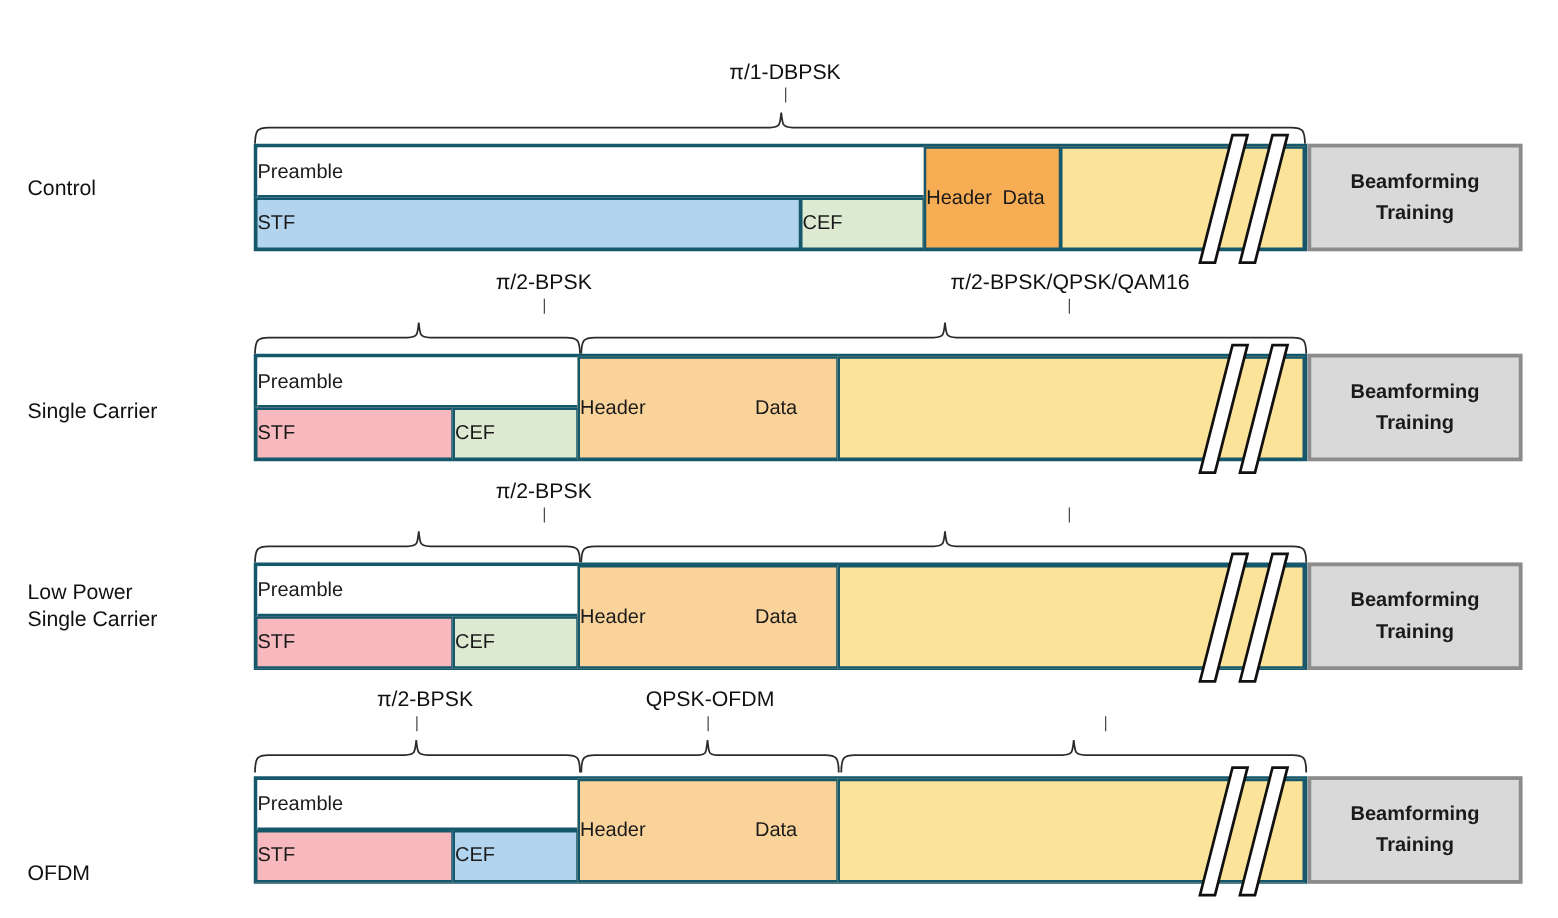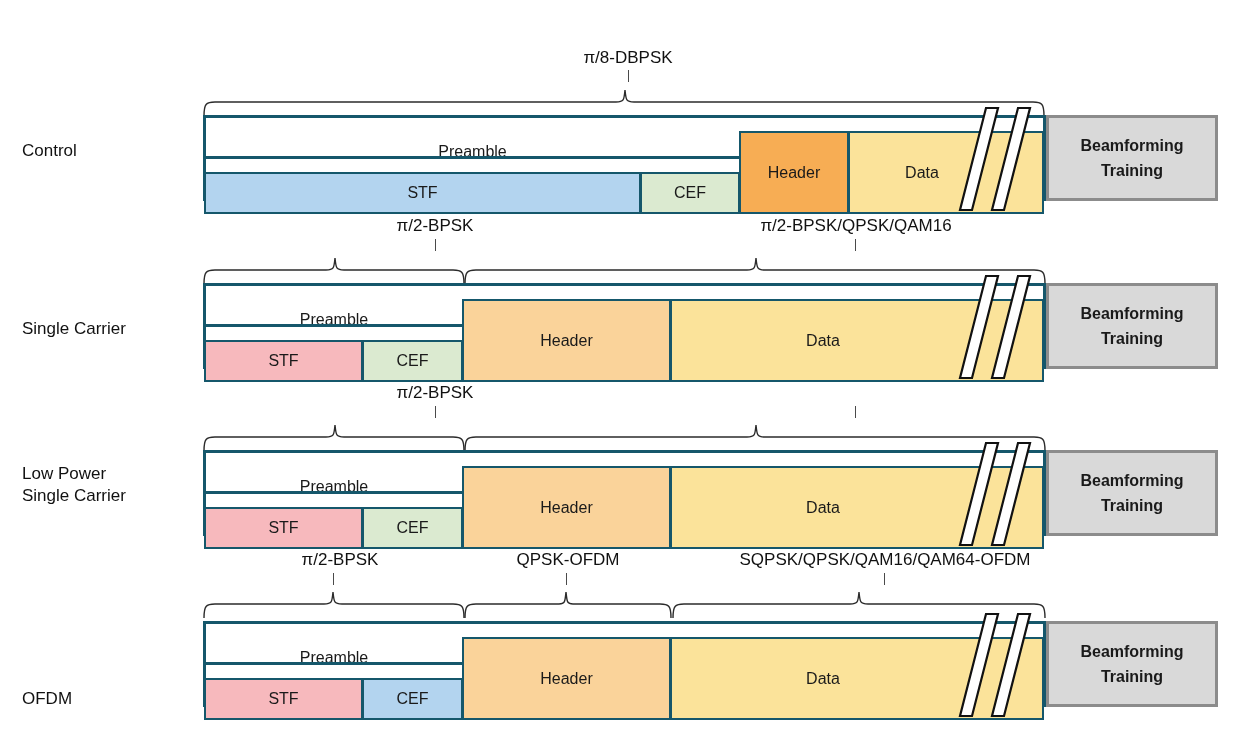--- a/index.html
+++ b/index.html
@@ -12,22 +12,22 @@
   .row-label{
     position:absolute;font-size:17px;color:#111;line-height:22px;
     text-align:left;letter-spacing:0px;white-space:pre-line;
   }
   .frame{
     position:absolute;box-sizing:border-box;
     border:3px solid #15576b;background:#ffffff;
   }
   .cell{
     position:absolute;box-sizing:border-box;
-    display:flex;align-items:center;justify-content:center;
-    font-size:16px;color:#1a1a1a;margin-top:14px;
+    display:flex;align-items:center;justify-content:flex-start;
+    font-size:16px;color:#1a1a1a;
   }
   .cell.bordered{border:2px solid #6d28d9;}
   .bf{
     position:absolute;box-sizing:border-box;
     border:3px solid #8c8c8c;background:#d9d9d9;
     display:flex;flex-direction:column;align-items:center;justify-content:center;
     font-size:16px;color:#1a1a1a;line-height:25px;text-align:center;font-weight:bold;
   }
   .mod-label{
     position:absolute;font-size:17px;color:#111;
@@ -39,21 +39,21 @@
   .breakmark{position:absolute;overflow:visible;}
   .breakmark svg{display:block;overflow:visible;}
 </style>
 </head>
 <body>
 
 <div class="stage">
 
   <div class="row-label" style="left:22px;top:140px;width:170px;">Control</div>
 
-  <div class="mod-label" style="left:503px;top:48px;width:250px;">π/8-DBPSK</div>
+  <div class="mod-label" style="left:503px;top:48px;width:250px;">π/1-DBPSK</div>
   <div class="tick" style="left:628px;top:70px;height:12px;"></div>
 
   <div class="brace-wrap" style="left:203px;top:88px;">
     <svg width="842" height="28" viewBox="0 0 842 28">
       <path d="M1,28 C1,16 3,14 12,14 L413,14 C421,14 421,12 422,2 C423,12 423,14 431,14 L830,14 C839,14 841,16 841,28" fill="none" stroke="#2b2b2b" stroke-width="1.4"></path>
     </svg>
   </div>
 
   <div class="frame" style="left:203px;top:115px;width:843px;height:86px;"></div>
 
@@ -193,21 +193,20 @@
     </svg>
   </div>
 
   <div class="bf" style="left:1046px;top:450px;width:172px;height:86px;">
     <span>Beamforming</span>
     <span>Training</span>
   </div>
 
   <div class="mod-label" style="left:230px;top:550px;width:220px;">π/2-BPSK</div>
   <div class="mod-label" style="left:470px;top:550px;width:196px;">QPSK-OFDM</div>
-  <div class="mod-label" style="left:692px;top:550px;width:386px;">SQPSK/QPSK/QAM16/QAM64-OFDM</div>
 
   <div class="row-label" style="left:22px;top:688px;width:180px;">OFDM</div>
 
   <div class="tick" style="left:333px;top:573px;height:12px;"></div>
   <div class="tick" style="left:566px;top:573px;height:12px;"></div>
   <div class="tick" style="left:884px;top:573px;height:12px;"></div>
 
   <div class="brace-wrap" style="left:203px;top:590px;">
     <svg width="262" height="28" viewBox="0 0 262 28">
       <path d="M1,28 C1,16 3,14 12,14 L121,14 C129,14 129,12 130,2 C131,12 131,14 139,14 L250,14 C259,14 261,16 261,28" fill="none" stroke="#2b2b2b" stroke-width="1.4"></path>

